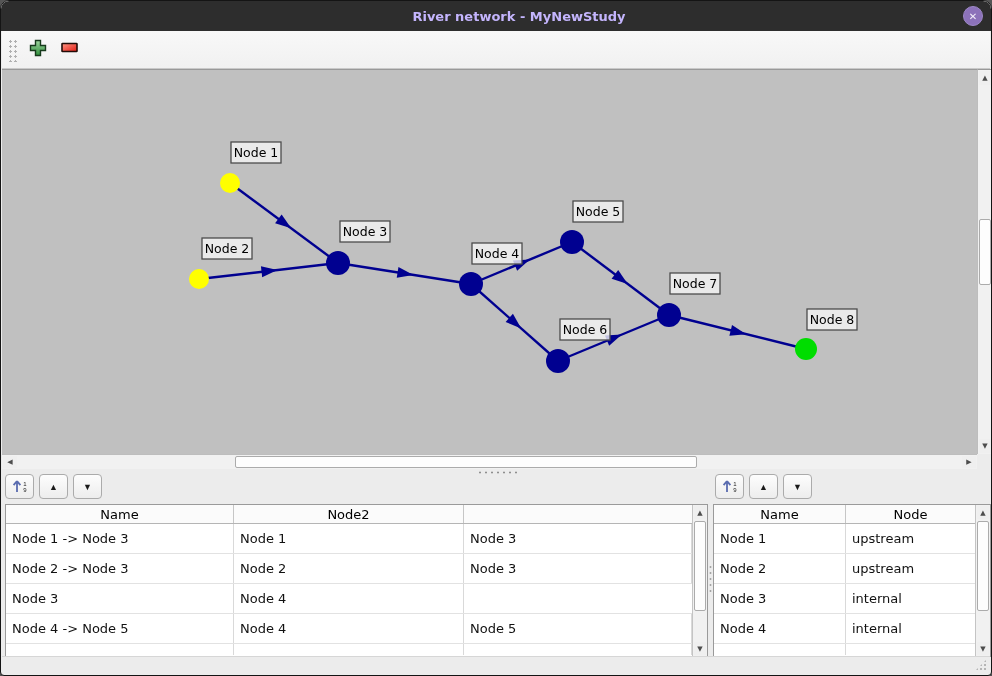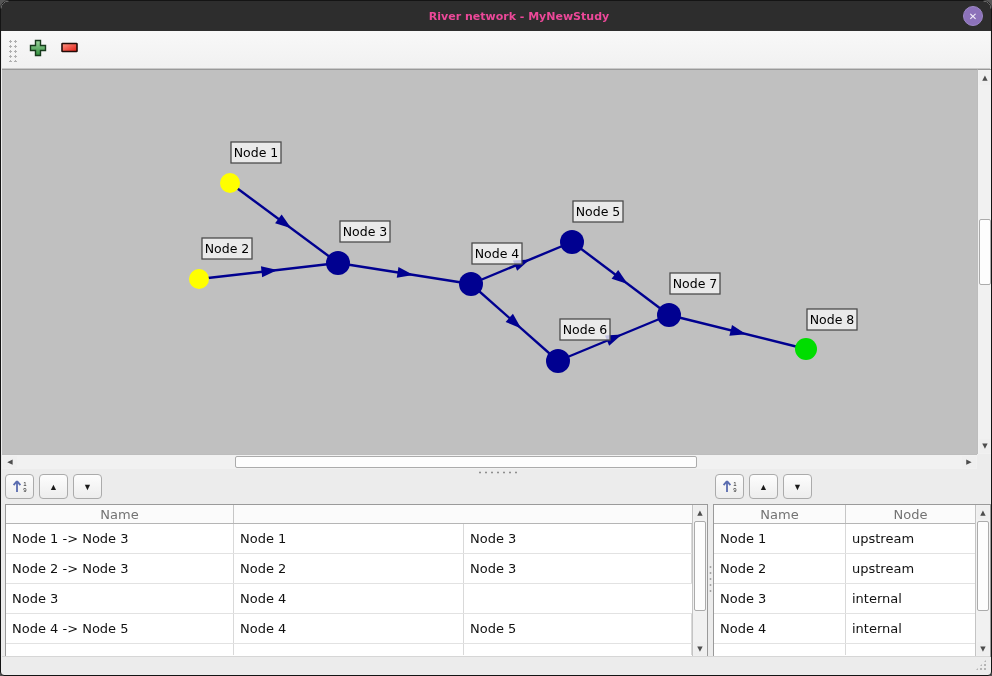--- a/index.html
+++ b/index.html
@@ -3,21 +3,21 @@
 <meta charset="utf-8">
 <style>
   * { box-sizing: border-box; margin: 0; padding: 0; }
   html,body { width: 992px; height: 676px; font-family: "DejaVu Sans", sans-serif; background:#555; }
   .window{ position:absolute; inset:0; width:992px; height:676px; background:#ececec;
            border:1px solid #141414; border-radius:9px 9px 4px 4px; overflow:hidden; }
 
   
   .titlebar{ position:absolute; top:0; left:0; right:0; height:30px; background:#2d2d2d;
              border-radius:8px 8px 0 0; display:flex; align-items:center; justify-content:center; }
-  .title-text{ color:#ec4899; font-size:11px; font-weight:bold;margin-left:46px; }
+  .title-text{ color:#c4b5fd; font-size:13px; font-weight:bold;margin-left:46px; }
   .close-btn{ position:absolute; right:8px; top:5px; width:20px; height:20px; border-radius:50%;
               background:#8c72ba; border:1px solid #a violet; border:1px solid #9d87c6; color:#f4f0fa;
               display:flex; align-items:center; justify-content:center; font-size:10px; font-weight:bold; cursor:default; }
 
   
   .toolbar{ position:absolute; top:30px; left:1px; right:1px; height:38px;
             background:linear-gradient(#f8f8f8,#f1f1f1); border-bottom:1px solid #c9c9c9;
             display:flex; align-items:center; }
   .drag-handle{ width:10px; height:24px; margin:0 8px 0 5px;
                 background-image:radial-gradient(circle,#b0b0b0 1px,transparent 1.4px);
@@ -59,21 +59,21 @@
   .ttb-btn{ width:29px; height:25px; border:1px solid #ababab; border-radius:4px;
             background:linear-gradient(#fdfdfd,#ededed); display:flex; align-items:center;
             justify-content:center; font-size:9px; color:#1a1a1a; }
   .sort-digits{ display:flex; flex-direction:column; font-size:6px; line-height:6px; color:#222; margin-left:1px;}
 
   
   .table{ position:absolute; top:503px; background:#fff; border:1px solid #9a9a9a; }
   #links-table{ left:4px; width:703px; height:153px; }
   #nodes-table{ left:712px; width:278px; height:153px; }
   .t-head{ display:flex; height:19px; background:#fbfbfb; border-bottom:1px solid #b5b5b5; }
-  .t-head .cell{ font-size:13px; color:#737373; display:flex; align-items:center; justify-content:center;
+  .t-head .cell{ font-size:13px; color:#000000; display:flex; align-items:center; justify-content:center;
                  border-right:1px solid #c6c6c6; }
   .t-row{ display:flex; height:30px; border-bottom:1px solid #e2e2e2; background:#fff; }
   .t-row .cell{ font-size:13px; color:#111; line-height:29px; padding-left:6px; overflow:hidden;
                 border-right:1px solid #d9d9d9; white-space:nowrap; }
   .t-row.partial{ height:11px; border-bottom:none; }
   #links-table .cell:nth-child(1){ width:228px; } #links-table .cell:nth-child(2){ width:230px; }
   #links-table .cell:nth-child(3){ width:228px; }
   #nodes-table .cell:nth-child(1){ width:132px; } #nodes-table .cell:nth-child(2){ width:130px; }
   .t-vscroll{ position:absolute; right:0; top:0; bottom:0; width:15px; background:#f1f1f1;
               border-left:1px solid #c4c4c4; }
@@ -236,20 +236,21 @@
       <span>▲</span>
     </button>
     <button class="ttb-btn">
       <span>▼</span>
     </button>
   </div>
 
   <div class="table" id="links-table">
     <div class="t-head">
         <div class="cell">Name</div>
+        <div class="cell">Node2</div>
       </div>
     <div class="t-body">
         <div class="t-row">
           <div class="cell">Node 1 -&gt; Node 3</div>
           <div class="cell">Node 1</div>
           <div class="cell">Node 3</div>
         </div>
         <div class="t-row">
           <div class="cell">Node 2 -&gt; Node 3</div>
           <div class="cell">Node 2</div>

